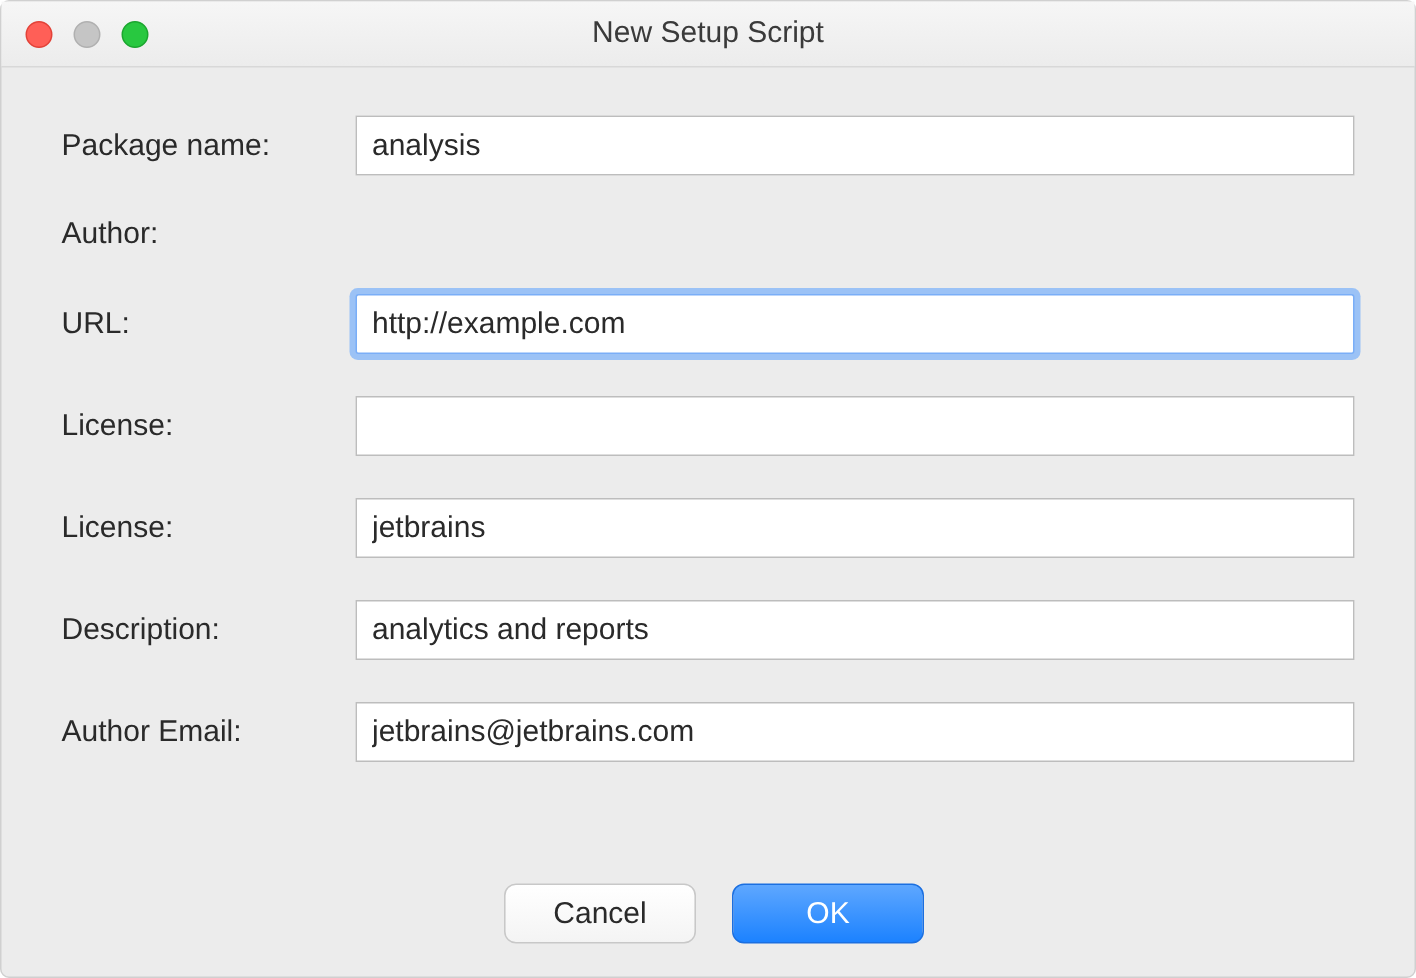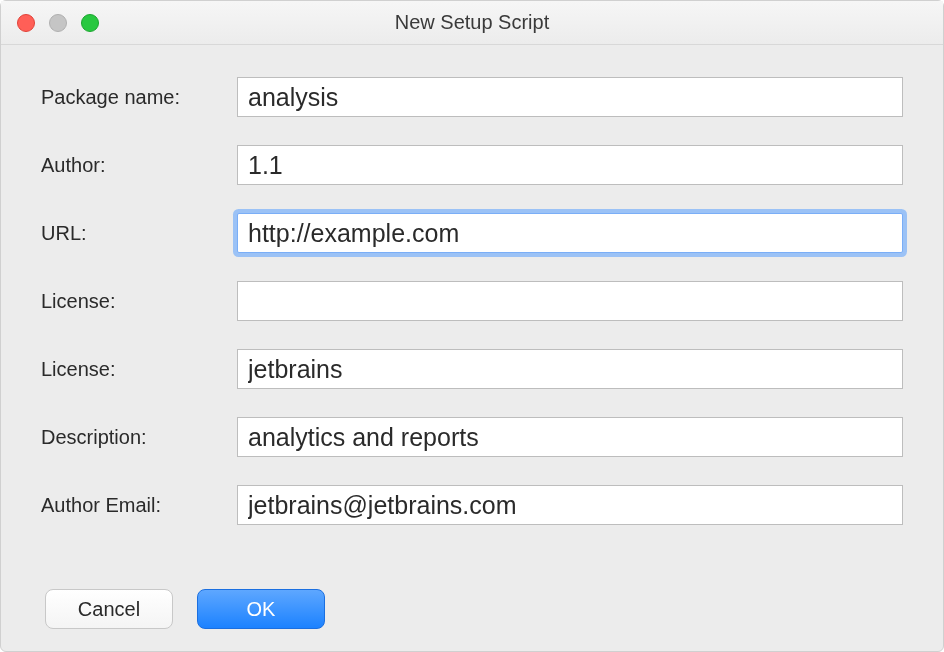--- a/index.html
+++ b/index.html
@@ -65,36 +65,36 @@
     }
     .form-label {
       width: 196px;
       font-size: 20px;
       color: #2a2a2a;
       flex-shrink: 0;
     }
     .form-input {
       flex: 1;
       height: 40px;
-      font-size: 25px;
+      font-size: 20px;
       padding: 4px 10px;
       border: 1px solid #bdbdbd;
       background: #fff;
       outline: none;
       font-family: inherit;
       color: #2a2a2a;
     }
     .form-input.focused {
       border: 1px solid #7aaef7;
       box-shadow: 0 0 0 4px rgba(90,160,255,0.55);
       border-radius: 2px;
     }
     .footer {
       display: flex;
-      justify-content: flex-start;
+      justify-content: center;
       gap: 24px;
       padding: 18px 36px 22px 44px;
     }
     .btn {
       min-width: 128px;
       height: 40px;
       font-size: 20px;
       border-radius: 8px;
       cursor: pointer;
       font-family: inherit;
@@ -125,21 +125,20 @@
 
   <div class="content">
 
     <div class="form-row">
       <div class="form-label">Package name:</div>
       <input class="form-input" type="text" value="analysis" style="">
     </div>
 
     <div class="form-row">
       <div class="form-label">Author:</div>
-      <input class="form-input" type="text" value="1.1" style="">
     </div>
 
     <div class="form-row">
       <div class="form-label">URL:</div>
       <input class="form-input focused" type="text" value="http://example.com" style="">
     </div>
 
     <div class="form-row">
       <div class="form-label">License:</div>
       <input class="form-input" type="text" value="" style="">

